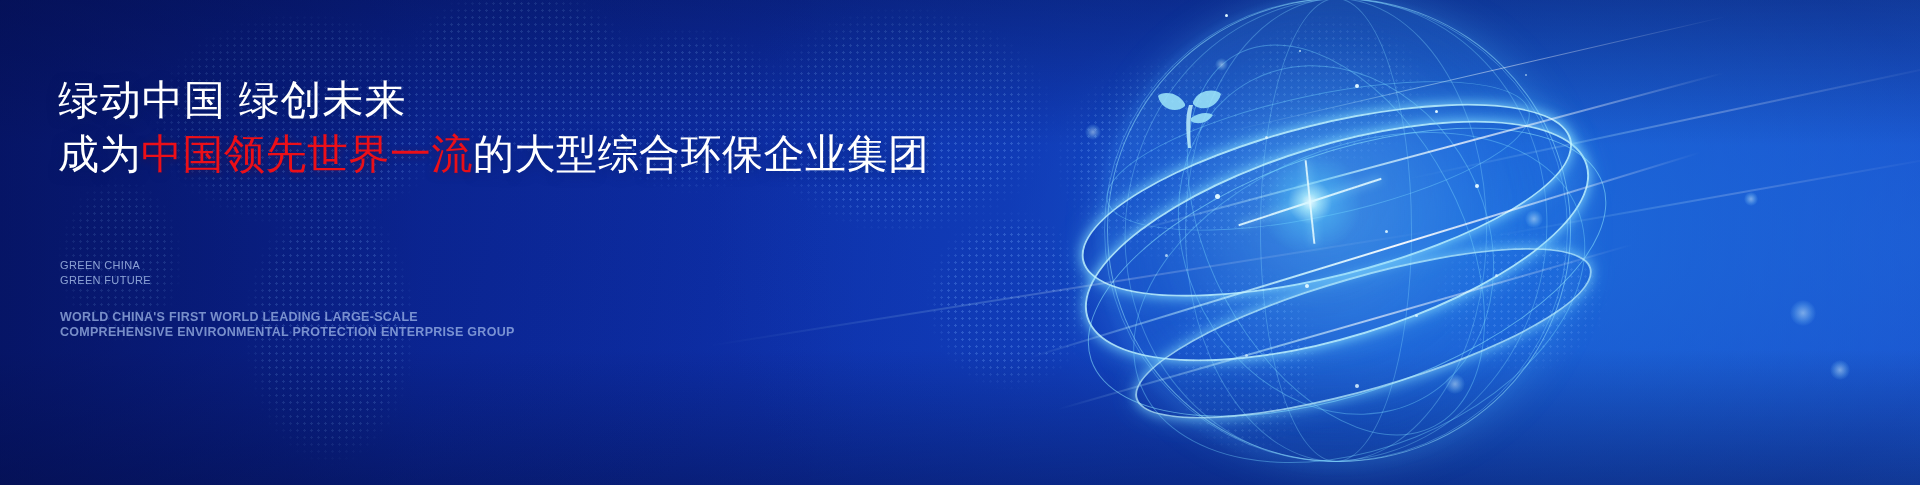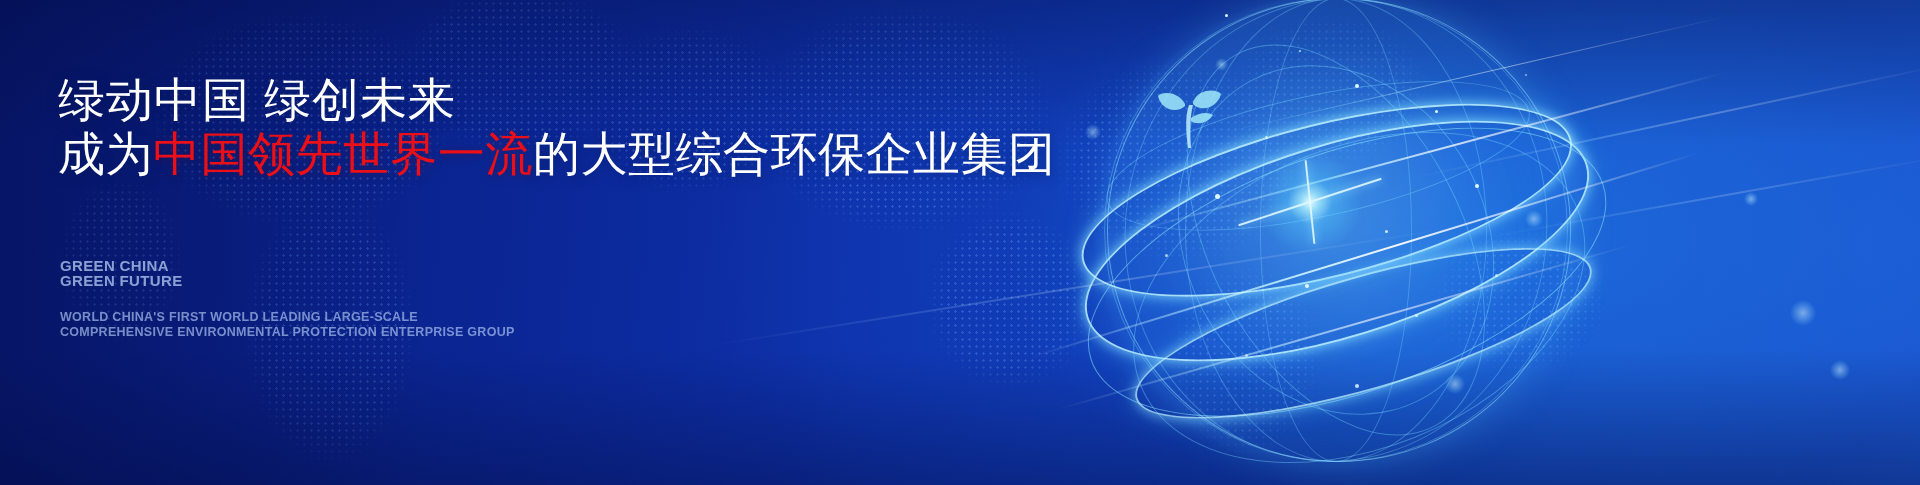--- a/index.html
+++ b/index.html
@@ -97,29 +97,29 @@
   }
   .sprout{position:absolute;left:100px;top:130px;width:72px;height:66px;opacity:.85;}
   .dot{position:absolute;border-radius:50%;background:#dff6ff;}
   .bokeh{position:absolute;border-radius:50%;
     background:radial-gradient(circle, rgba(215,245,255,0.50) 0%, rgba(150,220,255,0.20) 48%, rgba(120,200,255,0) 72%);}
 
   
   .content{position:absolute;left:0;top:0;width:1060px;height:485px;}
   .headline{position:absolute;left:58px;top:73px;width:980px;}
   .hl-line{
-    font-size:47px;line-height:54px;letter-spacing:1px;color:#ffffff;white-space:nowrap;
+    font-size:41px;line-height:54px;letter-spacing:1px;color:#ffffff;white-space:nowrap;
     text-shadow:0 2px 12px rgba(0,25,90,0.55);
   }
   .hl-line.l2{letter-spacing:0.5px;}
   .hl-red{color:#ec0f18;text-shadow:0 2px 10px rgba(90,0,0,0.35);margin-top:19px;}
 
   .tagline{position:absolute;left:60px;top:258px;}
   .tag-en{
-    font-size:15px;line-height:15px;font-weight:bold;letter-spacing:.35px;
+    font-size:11px;line-height:15px;font-weight:normal;letter-spacing:.35px;
     color:rgba(176,198,240,0.78);
   }
   .subline{position:absolute;left:60px;top:310px;}
   .sub-en{
     font-size:12.5px;line-height:15px;font-weight:bold;letter-spacing:.28px;
     color:rgba(168,192,238,0.70);
   }
 </style>
 </head>
 <body>

